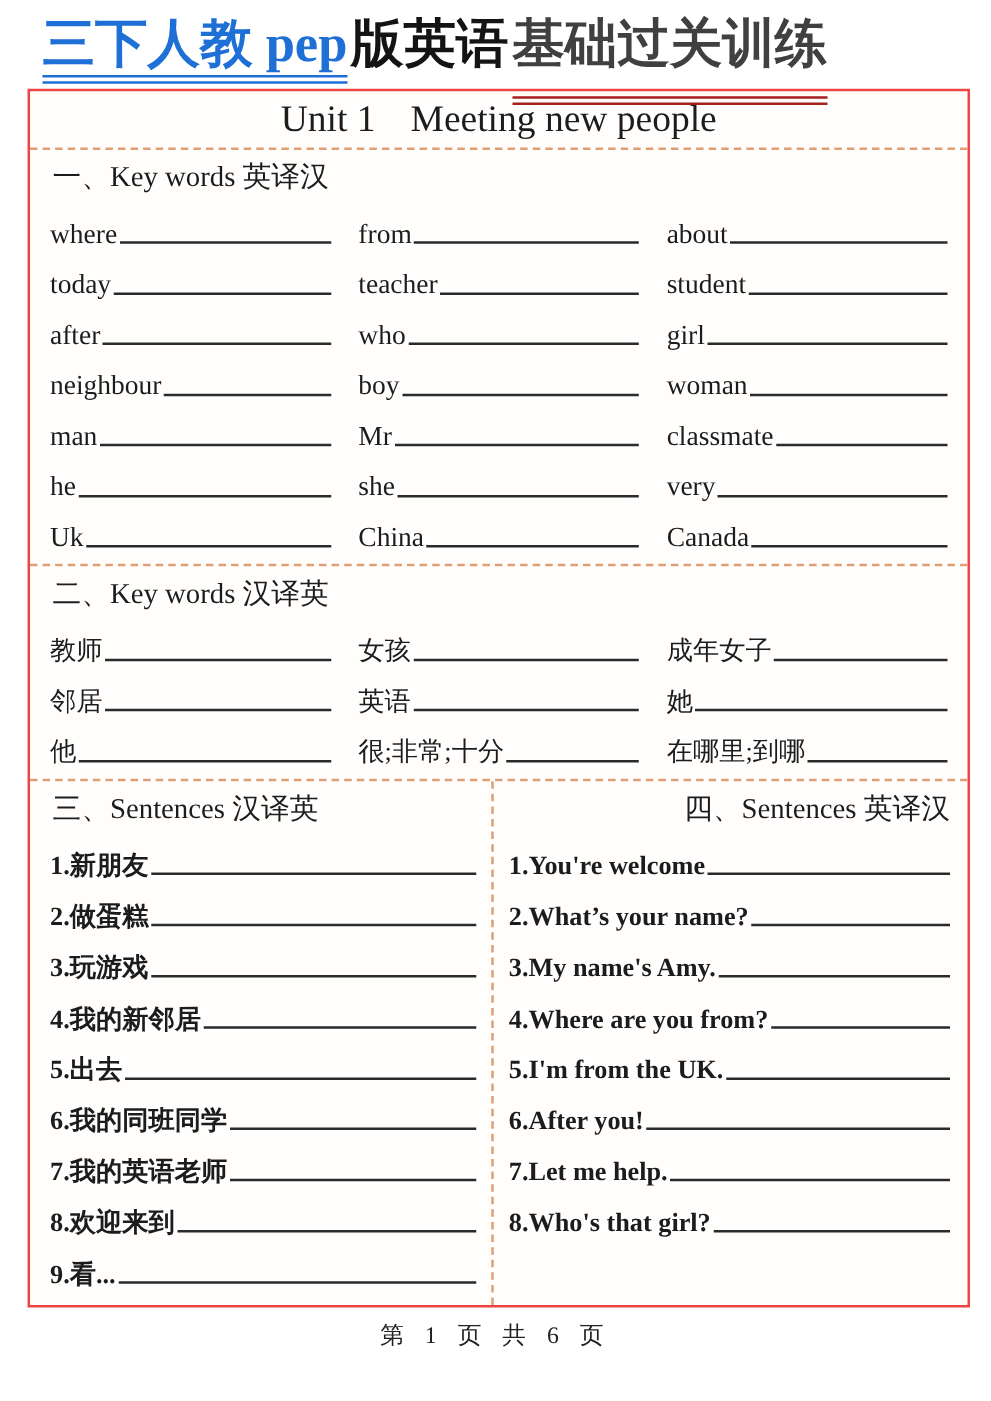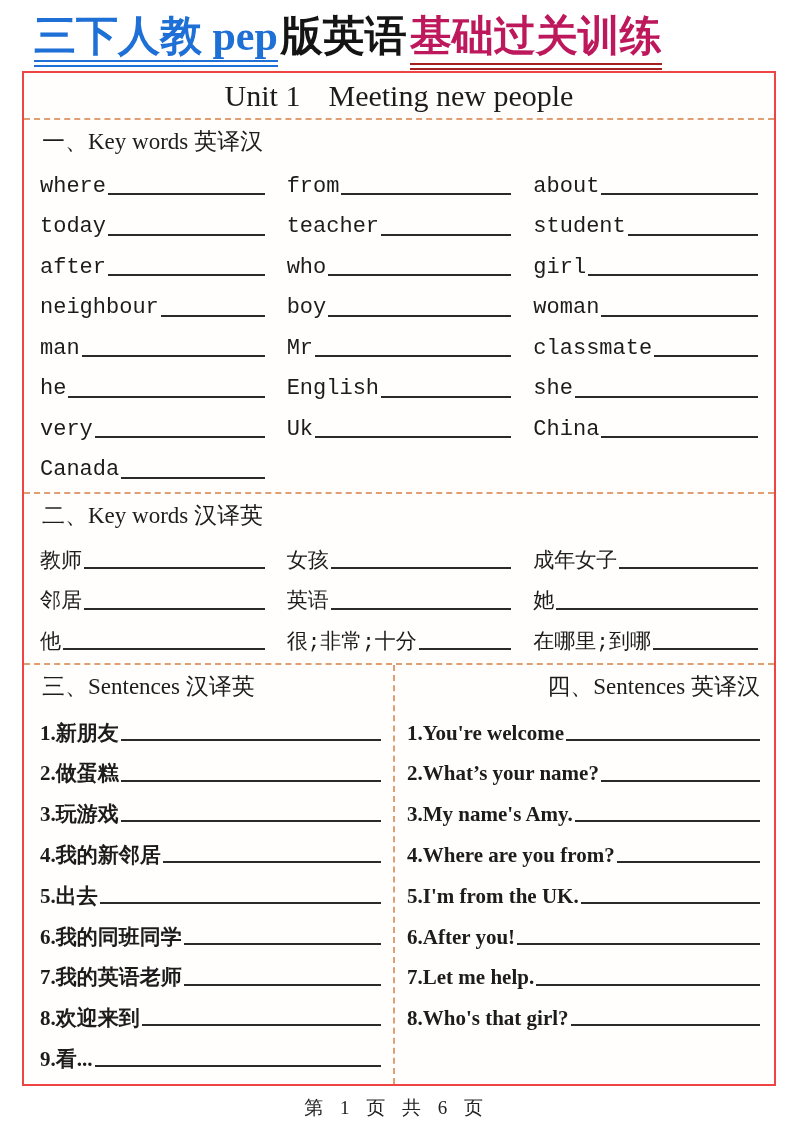--- a/index.html
+++ b/index.html
@@ -15,21 +15,21 @@
   
   .doc-title {
     padding: 12px 0 0 34px;
     font-size: 42px;
     line-height: 1.18;
     white-space: nowrap;
     font-weight: bold;
   }
   .t-blue  { color: #1e6fd6; border-bottom: 7px double #1e6fd6; padding-bottom: 1px; }
   .t-black { color: #141414; margin: 0 3px; }
-  .t-red   { color: #be185d; border-bottom: 7px double #a6201d; padding-bottom: 4px; text-align: right; }
+  .t-red   { color: #404040; border-bottom: 7px double #a6201d; padding-bottom: 18px; text-align: right; }
 
   
   .box {
     width: 754px;
     margin: 9px 0 0 22px;
     border: 2px solid #ef4444;
     background: #fffefd;
   }
 
   .unit-heading {
@@ -42,21 +42,21 @@
   .sep { border-top: 2px dashed #df9f73; }
 
   .section { padding: 4px 14px 8px 16px; }
   .sec-head { font-size: 23px; padding: 2px 0 3px 2px; }
 
   .grid3 {
     display: grid;
     grid-template-columns: 1fr 1fr 1fr;
     column-gap: 20px;
   }
-  .cell { display: flex; align-items: flex-end; height: 40.5px; font-family: Liberation Mono, monospace; }
+  .cell { display: flex; align-items: flex-end; height: 40.5px; }
   .cell .lbl { font-size: 22px; line-height: 1.2; white-space: nowrap; }
   .cell .blank {
     flex: 1;
     border-bottom: 2px solid #2a2a2a;
     margin: 0 2px 5px 2px;
     min-width: 24px;
   }
   .s2 .cell .lbl { font-size: 21px; }
 
   
@@ -163,24 +163,20 @@
           </div>
         <div class="cell">
             <span class="lbl">classmate</span>
             <span class="blank"></span>
           </div>
         <div class="cell">
             <span class="lbl">he</span>
             <span class="blank"></span>
           </div>
         <div class="cell">
-            <span class="lbl">English</span>
-            <span class="blank"></span>
-          </div>
-        <div class="cell">
             <span class="lbl">she</span>
             <span class="blank"></span>
           </div>
         <div class="cell">
             <span class="lbl">very</span>
             <span class="blank"></span>
           </div>
         <div class="cell">
             <span class="lbl">Uk</span>
             <span class="blank"></span>

